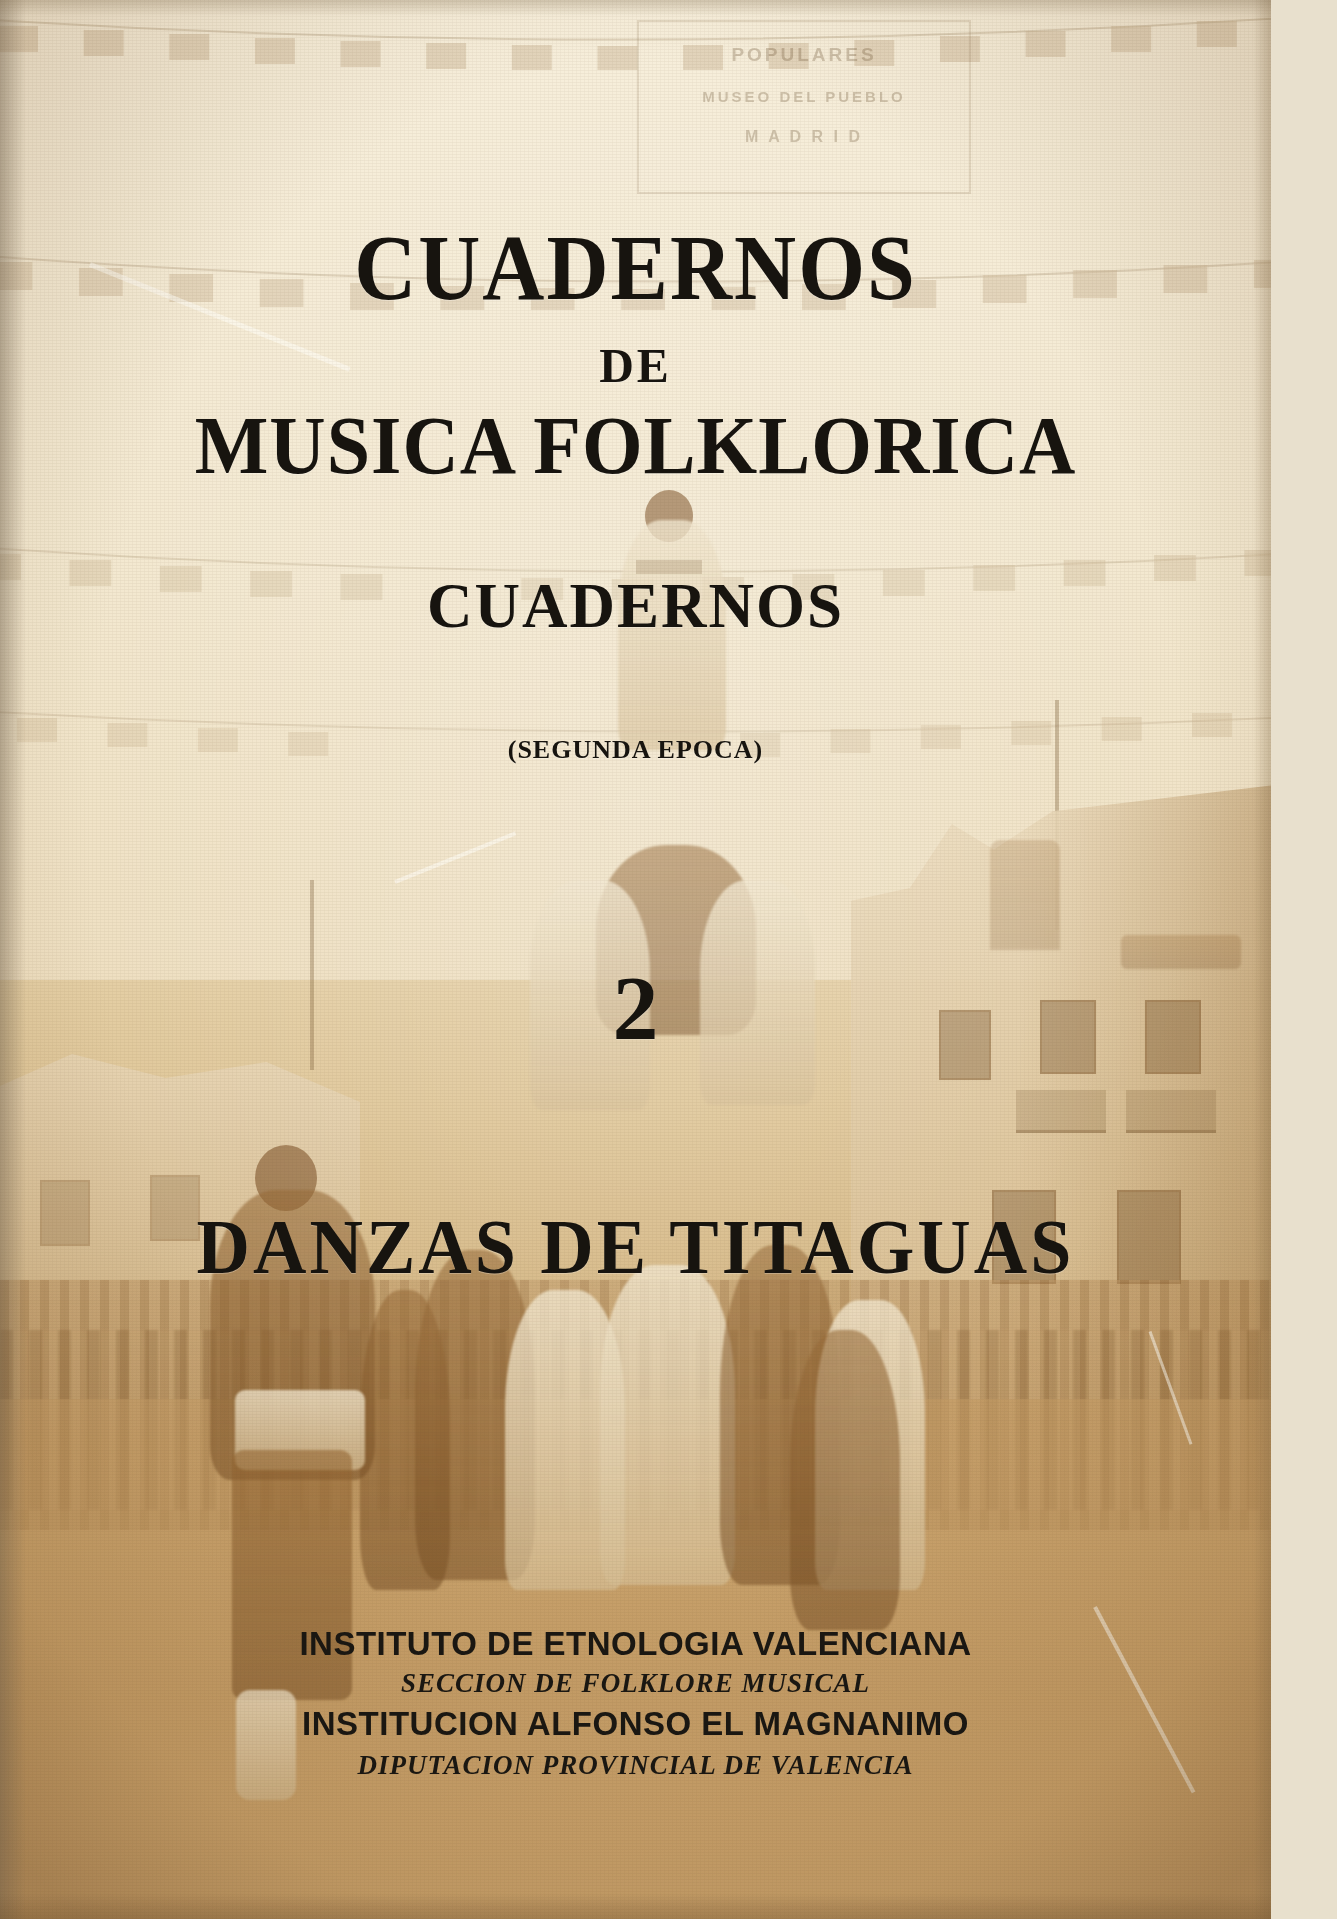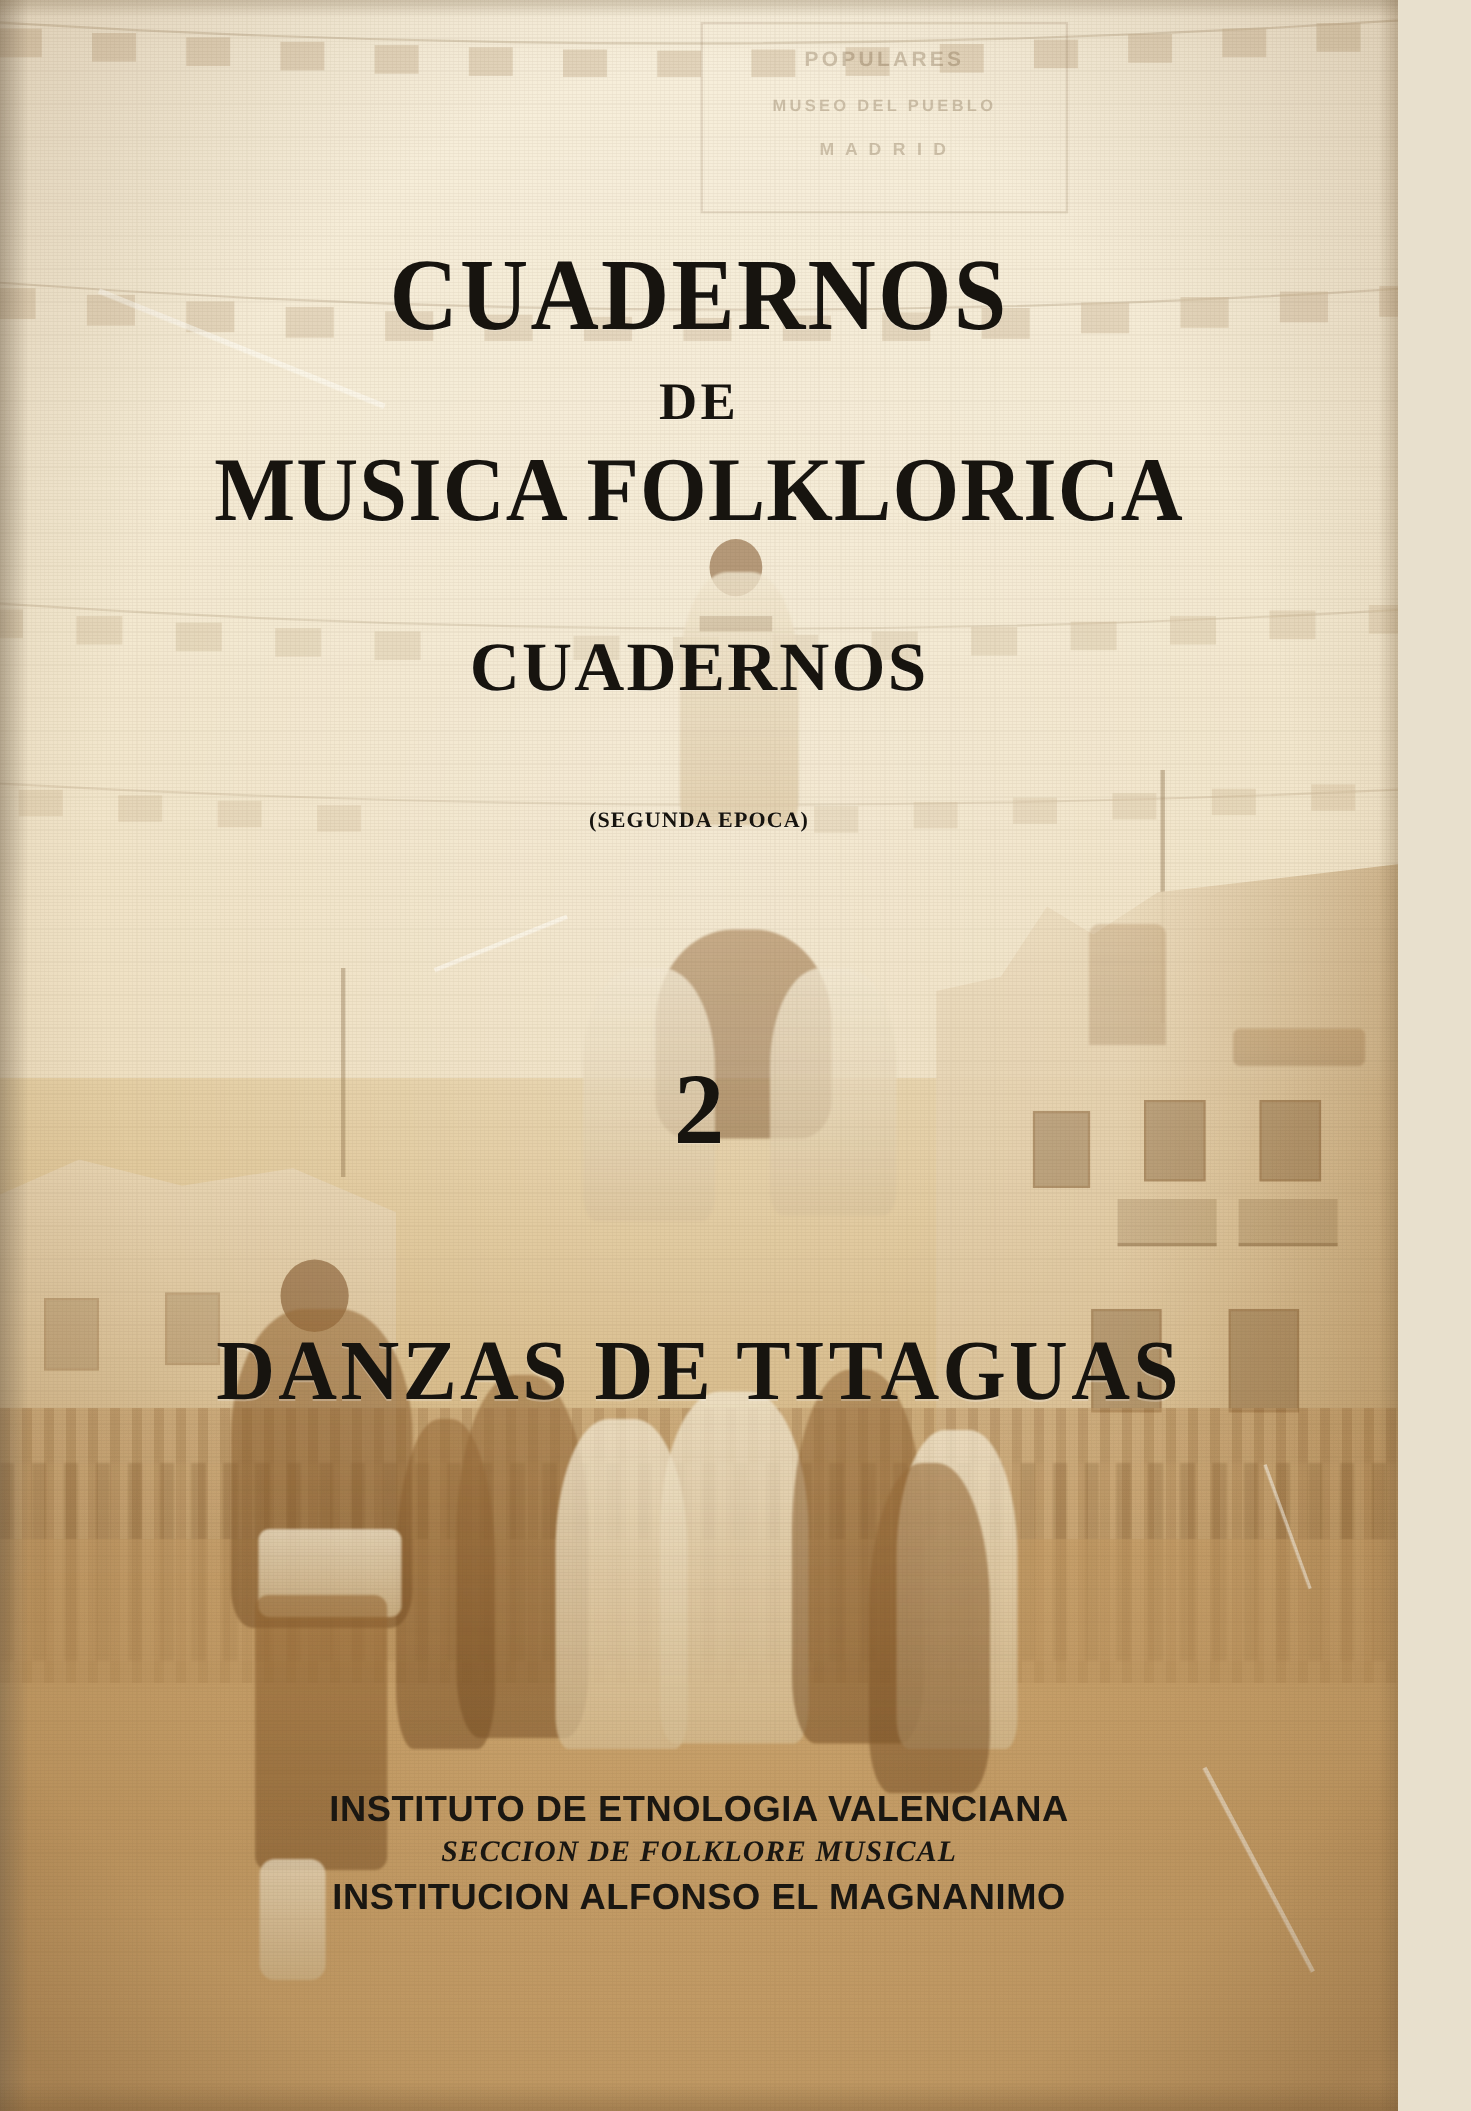--- a/index.html
+++ b/index.html
@@ -247,21 +247,21 @@
     letter-spacing: 1px;
     transform: scaleY(1.06);
   }
   .t-valenciana {
     top: 570px;
     font-size: 63px;
     letter-spacing: 2px;
   }
   .t-epoca {
     top: 735px;
-    font-size: 20px;
+    font-size: 26px;
     letter-spacing: 1px;
     font-family: "Liberation Serif", serif;
     font-weight: bold;
   }
   .t-number {
     top: 955px;
     font-size: 92px;
     letter-spacing: 0;
   }
   .t-danzas {
@@ -493,15 +493,16 @@
     <div class="title-main t-de">DE</div>
     <div class="title-main t-musica">MUSICA FOLKLORICA</div>
     <div class="title-main t-valenciana">CUADERNOS</div>
     <div class="title-main t-epoca">(SEGUNDA EPOCA)</div>
     <div class="title-main t-number">2</div>
     <div class="title-main t-danzas">DANZAS  DE  TITAGUAS</div>
 
     <div class="imprint imp-2">SECCION DE FOLKLORE MUSICAL</div>
     <div class="imprint imp-1">INSTITUTO DE ETNOLOGIA VALENCIANA</div>
     <div class="imprint imp-3">INSTITUCION ALFONSO EL MAGNANIMO</div>
+    <div class="imprint imp-4">DIPUTACION PROVINCIAL DE VALENCIA</div>
   </div>
 
 </div>
 
 </body></html>

